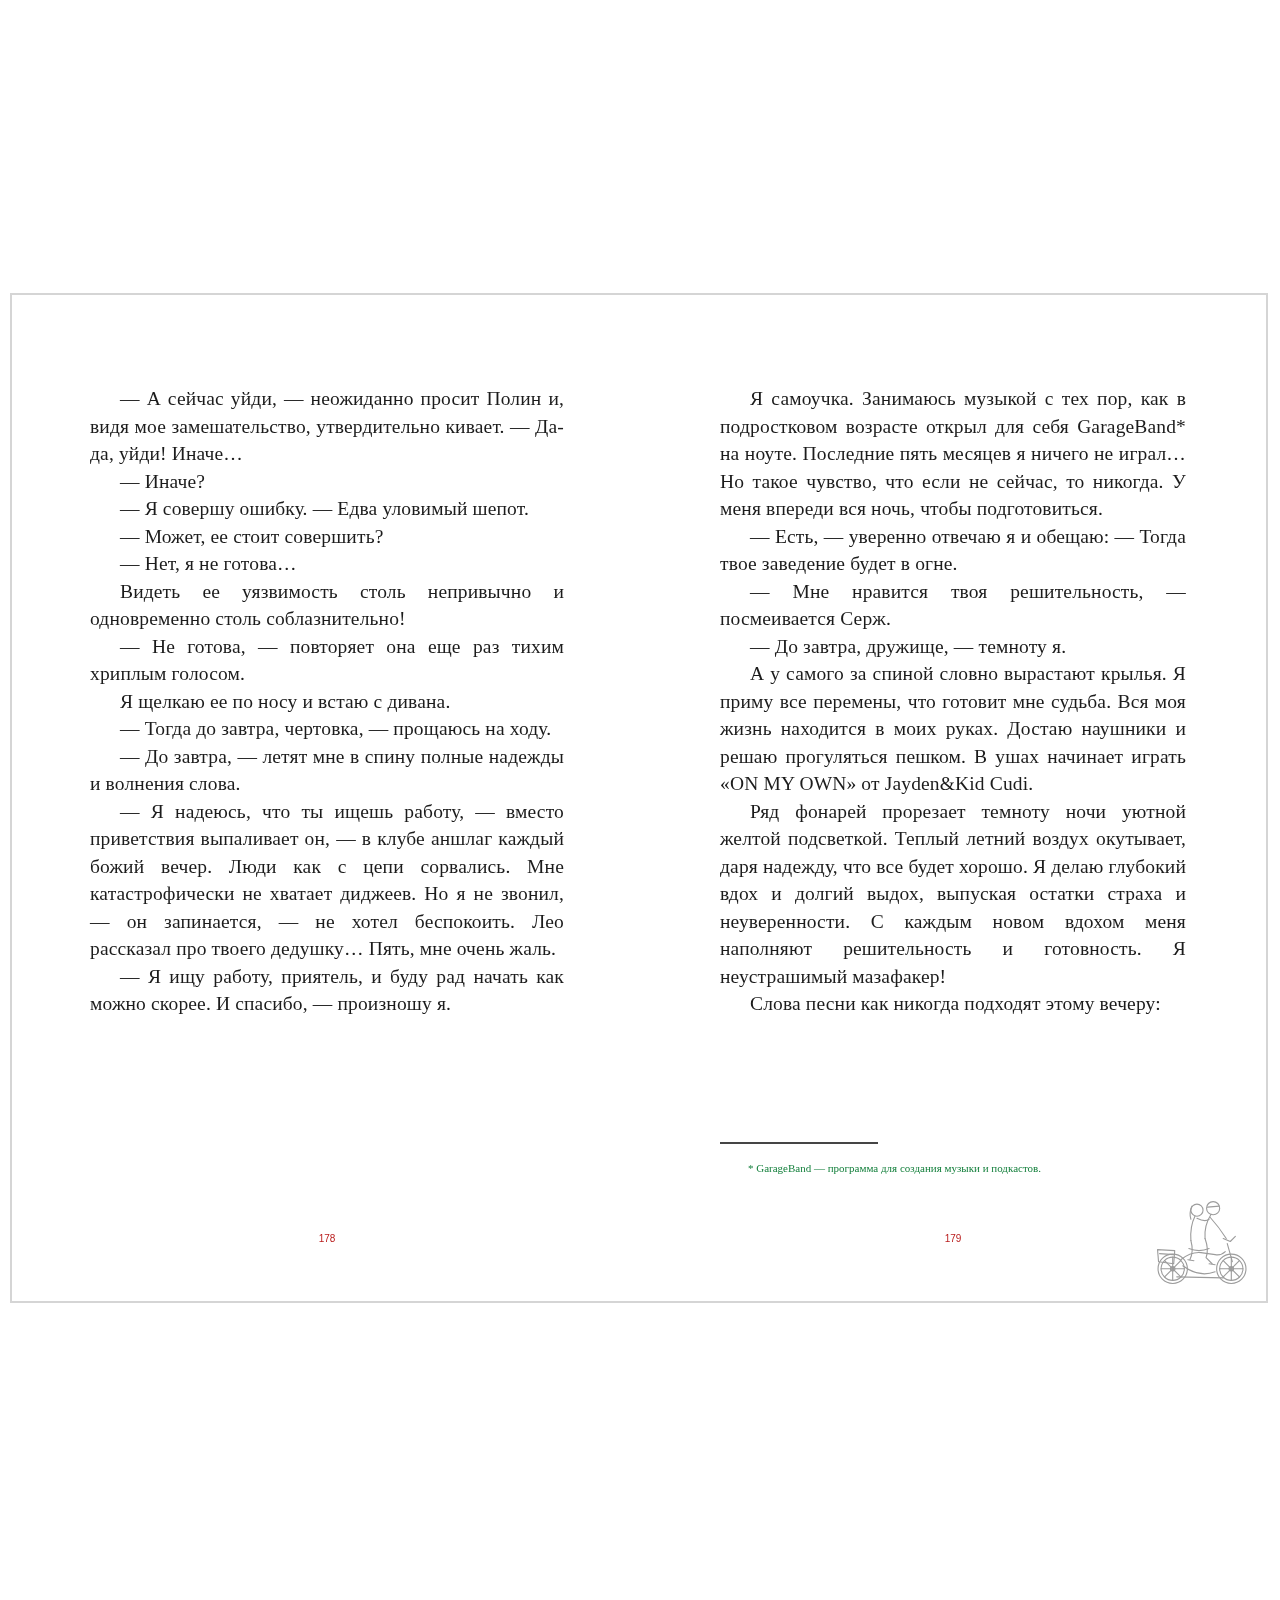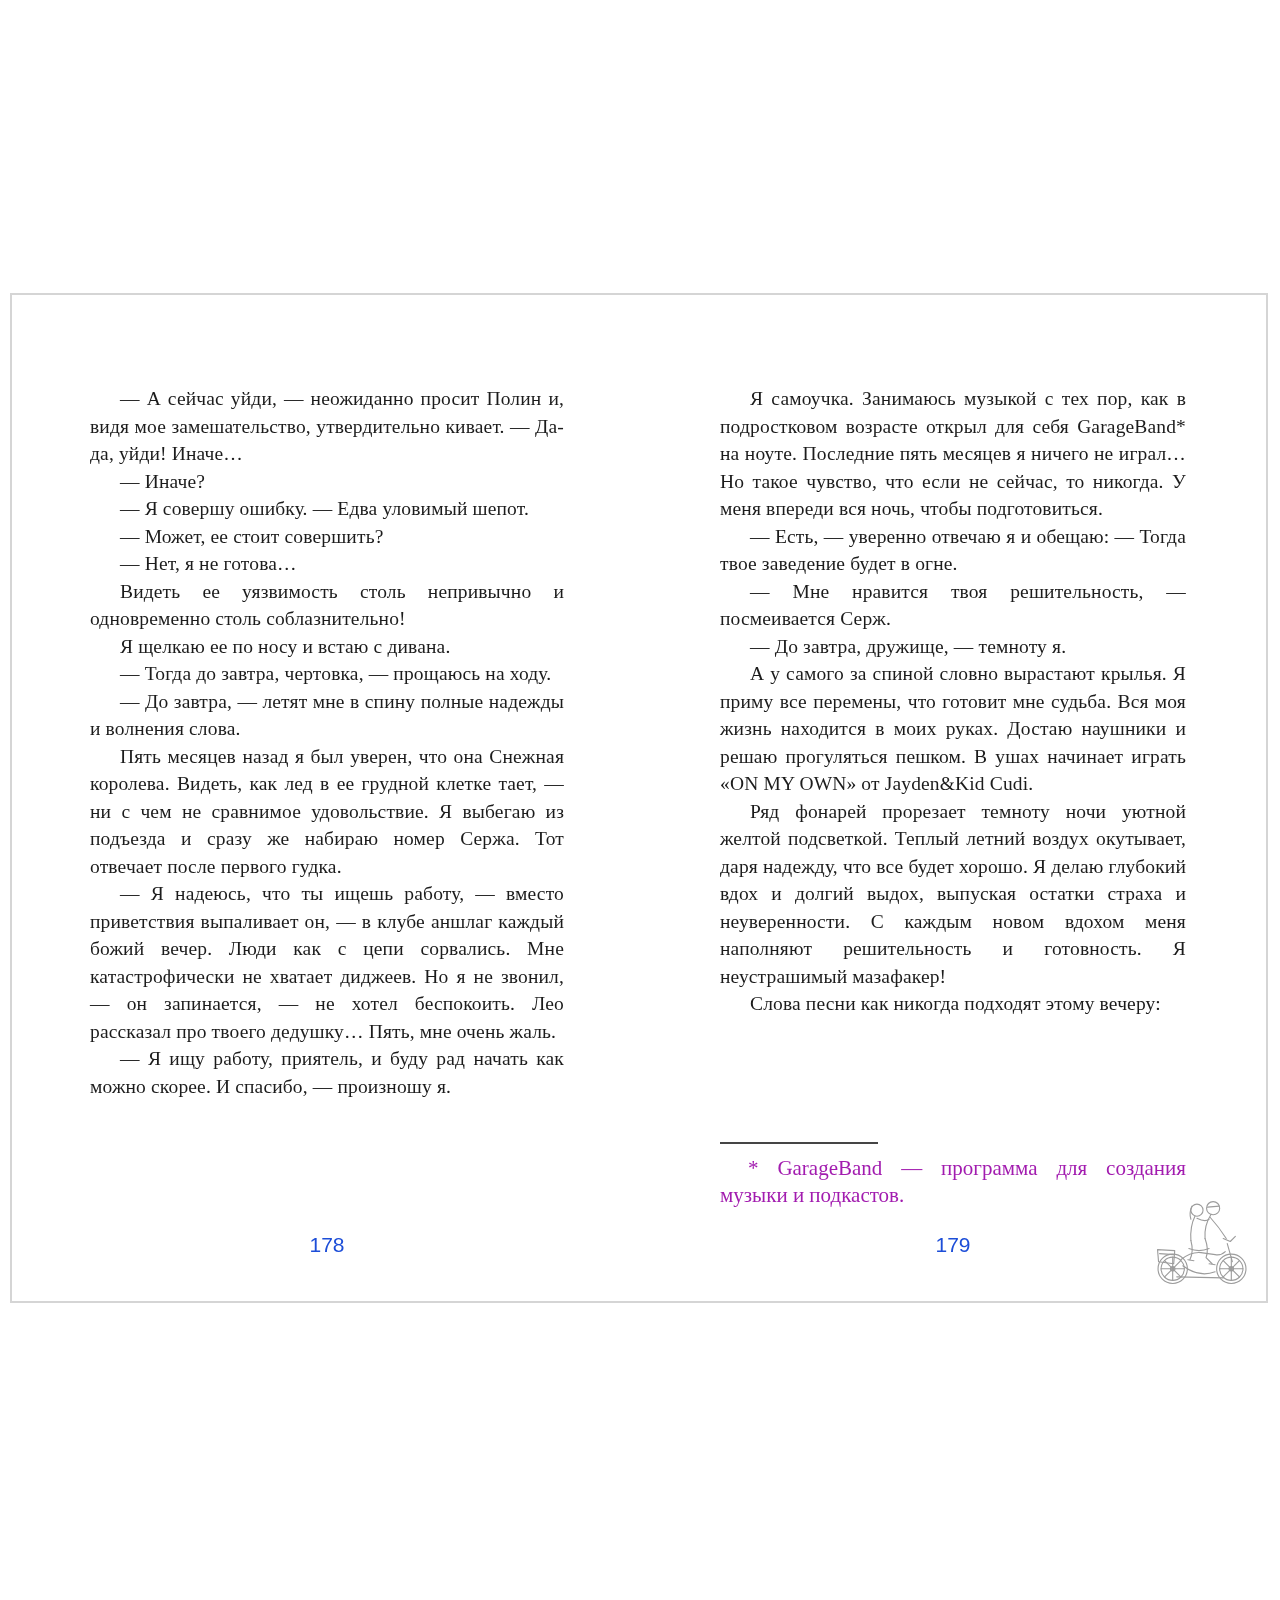--- a/index.html
+++ b/index.html
@@ -35,44 +35,44 @@
     letter-spacing: 0.15px;
   }
   .col p { margin: 0; text-indent: 30px; }
   .col-left  { left: 78px;  top: 90px; width: 474px; }
   .col-right { left: 708px; top: 90px; width: 466px; }
 
   .page-number {
     position: absolute;
     top: 938px;
     font-family: "Liberation Sans", sans-serif;
-    font-size: 21px;
-    color: #1d4ed8;
+    font-size: 10px;
+    color: #b91c1c;
     text-align: center;
   }
   .pn-left  { left: 78px;  width: 474px; }
   .pn-right { left: 708px; width: 466px; }
 
   .footnote-rule {
     position: absolute;
     left: 708px;
     top: 847px;
     width: 158px;
     border: 0;
     border-top: 2px solid #454545;
     margin: 0;
   }
   .footnote {
     position: absolute;
     left: 708px;
     top: 860px;
     width: 466px;
-    font-size: 21px;
+    font-size: 11px;
     line-height: 27px;
-    color: #a21caf;
+    color: #15803d;
     text-align: justify;
   }
   .footnote p { margin: 0; text-indent: 28px; }
 
   .moto {
     position: absolute;
     left: 1138px;
     top: 898px;
     width: 102px;
     height: 96px;
@@ -84,24 +84,24 @@
 <div class="canvas">
   <div class="spread">
 
     <div class="col col-left">
       <p>— А сейчас уйди, — неожиданно просит Полин и, видя мое замешательство, утвердительно кивает. — Да-да, уйди! Иначе…</p>
       <p>— Иначе?</p>
       <p>— Я совершу ошибку. — Едва уловимый шепот.</p>
       <p>— Может, ее стоит совершить?</p>
       <p>— Нет, я не готова…</p>
       <p>Видеть ее уязвимость столь непривычно и одновременно столь соблазнительно!</p>
+      <p>— Не готова, — повторяет она еще раз тихим хриплым голосом.</p>
       <p>Я щелкаю ее по носу и встаю с дивана.</p>
       <p>— Тогда до завтра, чертовка, — прощаюсь на ходу.</p>
       <p>— До завтра, — летят мне в спину полные надежды и волнения слова.</p>
-      <p>Пять месяцев назад я был уверен, что она Снежная королева. Видеть, как лед в ее грудной клетке тает, — ни с чем не сравнимое удовольствие. Я выбегаю из подъезда и сразу же набираю номер Сержа. Тот отвечает после первого гудка.</p>
       <p>— Я надеюсь, что ты ищешь работу, — вместо приветствия выпаливает он, — в клубе аншлаг каждый божий вечер. Люди как с цепи сорвались. Мне катастрофически не хватает диджеев. Но я не звонил, — он запинается, — не хотел беспокоить. Лео рассказал про твоего дедушку… Пять, мне очень жаль.</p>
       <p>— Я ищу работу, приятель, и буду рад начать как можно скорее. И спасибо, — произношу я.</p>
     </div>
 
     <div class="col col-right">
       <p>Я самоучка. Занимаюсь музыкой с тех пор, как в подростковом возрасте открыл для себя GarageBand* на ноуте. Последние пять месяцев я ничего не играл… Но такое чувство, что если не сейчас, то никогда. У меня впереди вся ночь, чтобы подготовиться.</p>
       <p>— Есть, — уверенно отвечаю я и обещаю: — Тогда твое заведение будет в огне.</p>
       <p>— Мне нравится твоя решительность, — посмеивается Серж.</p>
       <p>— До завтра, дружище, — темноту я.</p>
       <p>А у самого за спиной словно вырастают крылья. Я приму все перемены, что готовит мне судьба. Вся моя жизнь находится в моих руках. Достаю наушники и решаю прогуляться пешком. В ушах начинает играть «ON MY OWN» от Jayden&amp;Kid Cudi.</p>

